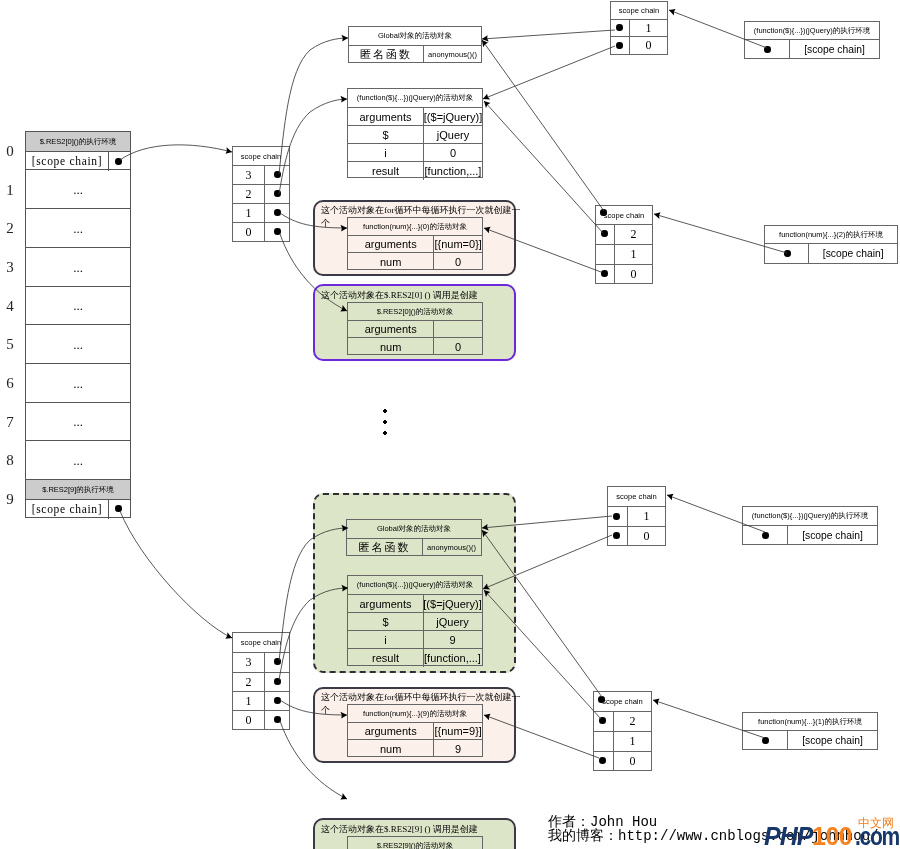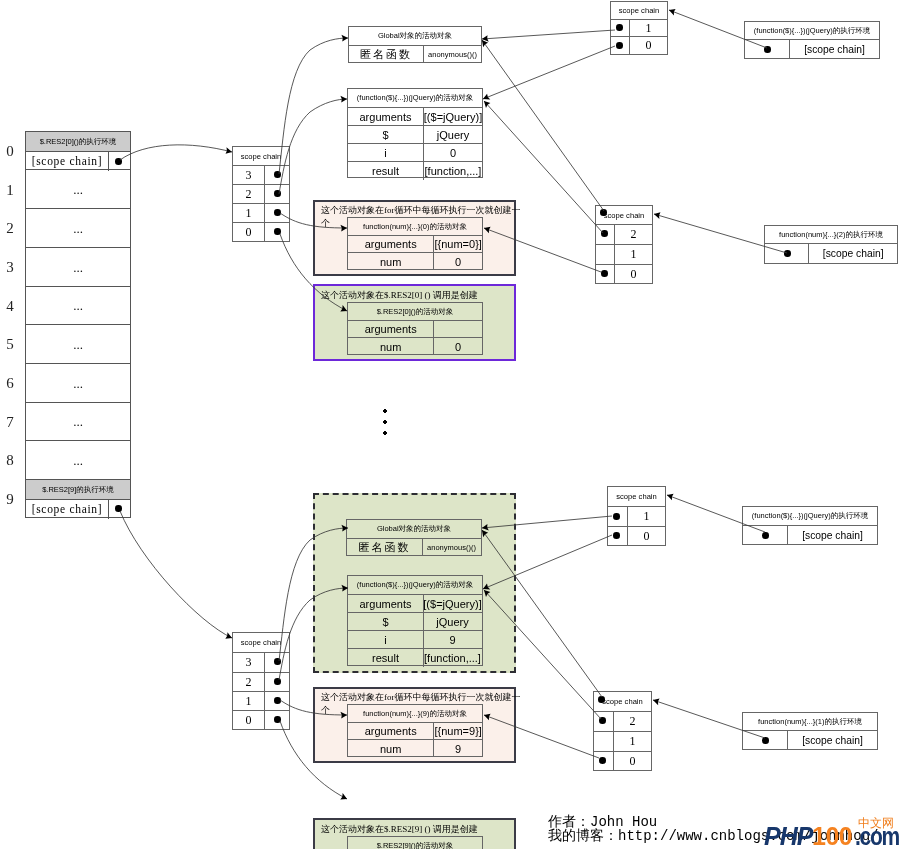--- a/index.html
+++ b/index.html
@@ -53,21 +53,21 @@
   
   .env{position:absolute;border:1px solid #666;box-sizing:border-box;background:#fff;}
   .env .hdr{box-sizing:border-box;border-bottom:1px solid #666;font-size:7.5px;
             display:flex;align-items:center;justify-content:center;}
   .env .r{display:flex;box-sizing:border-box;}
   .env .pt{box-sizing:border-box;border-right:1px solid #666;position:relative;}
   .env .val{box-sizing:border-box;display:flex;align-items:center;
             justify-content:center;font-size:10.3px;}
 
   
-  .panel{position:absolute;box-sizing:border-box;}
+  .panel{position:absolute;box-sizing:border-box;border-radius:10px;}
   .panel .note{position:absolute;font-size:9px;line-height:13px;
                font-family:"Liberation Serif",serif;}
 
   .vdots{background-image:radial-gradient(circle 2px at 6px 8px,#000 99%,transparent 100%),
                           radial-gradient(circle 2px at 6px 19px,#000 99%,transparent 100%),
                           radial-gradient(circle 2px at 6px 30px,#000 99%,transparent 100%);}
   .dot{position:absolute;width:6.5px;height:6.5px;border-radius:50%;background:#000;}
 
   svg.lines{position:absolute;left:0;top:0;width:900px;height:849px;pointer-events:none;}
 

